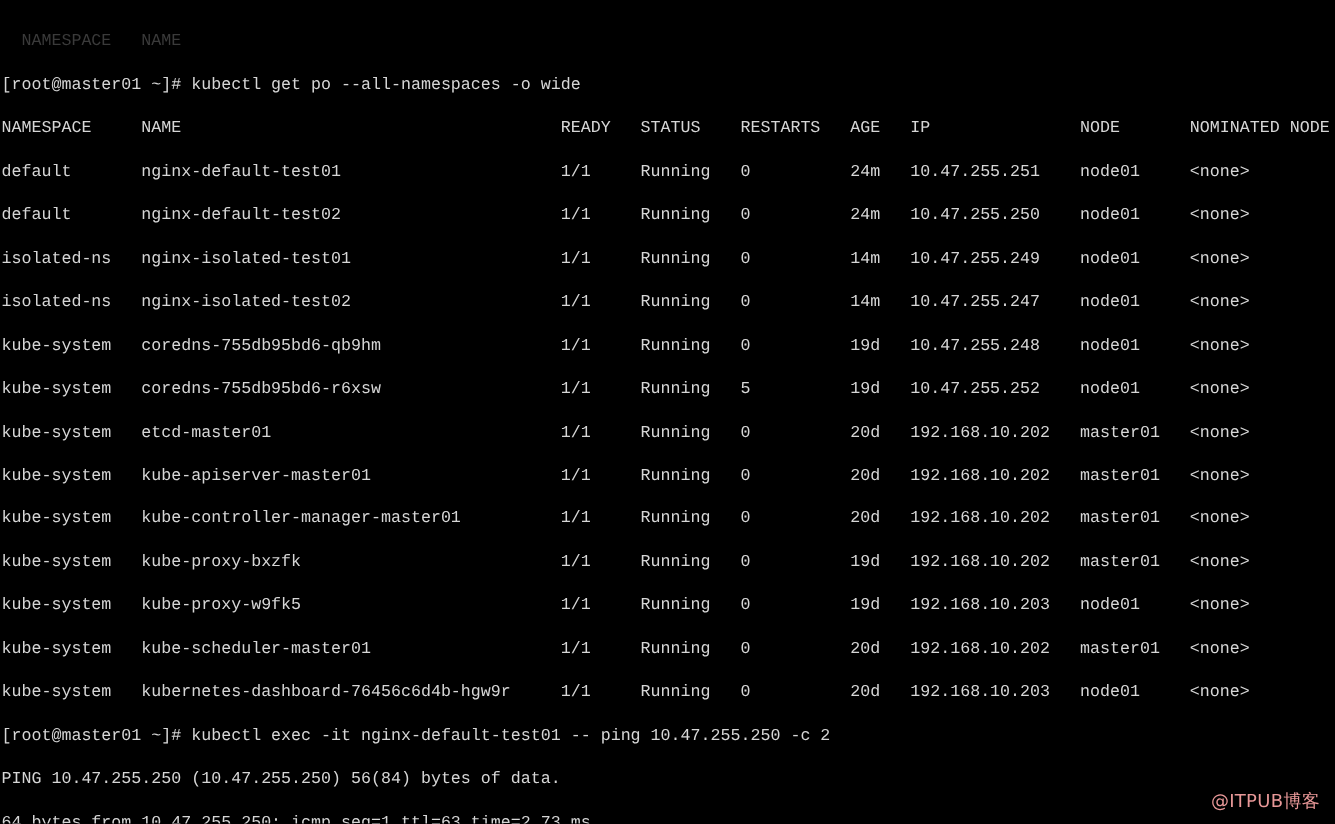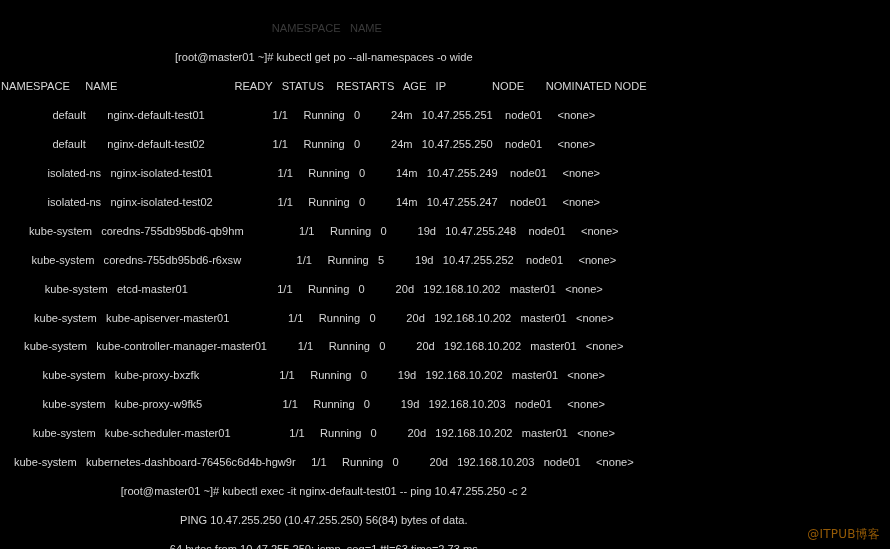--- a/index.html
+++ b/index.html
@@ -34,31 +34,30 @@
     white-space: pre;
     font-family: "DejaVu Sans Mono", "Liberation Mono", monospace;
     font-size: 11.1px;
     line-height: 14.48px;
     color: #d6d6d6;
   }
   .row {
     display: block;
     height: 14.48px;
     white-space: pre;
-    font-family: Liberation Sans, sans-serif;
-    text-align: center;
+    font-family: Liberation Mono, monospace;
   }
   .row.faint {
     color: #3a3a3a;
   }
   #watermark {
     position: absolute;
     right: 10px;
     bottom: 8px;
-    color: #a16207;
+    color: #fca5a5;
     font-family: "DejaVu Sans", "Liberation Sans", sans-serif;
     font-size: 12px;
     letter-spacing: 0.2px;
     opacity: 0.92;
     user-select: none;
   }
 </style>
 </head>
 <body>
 

